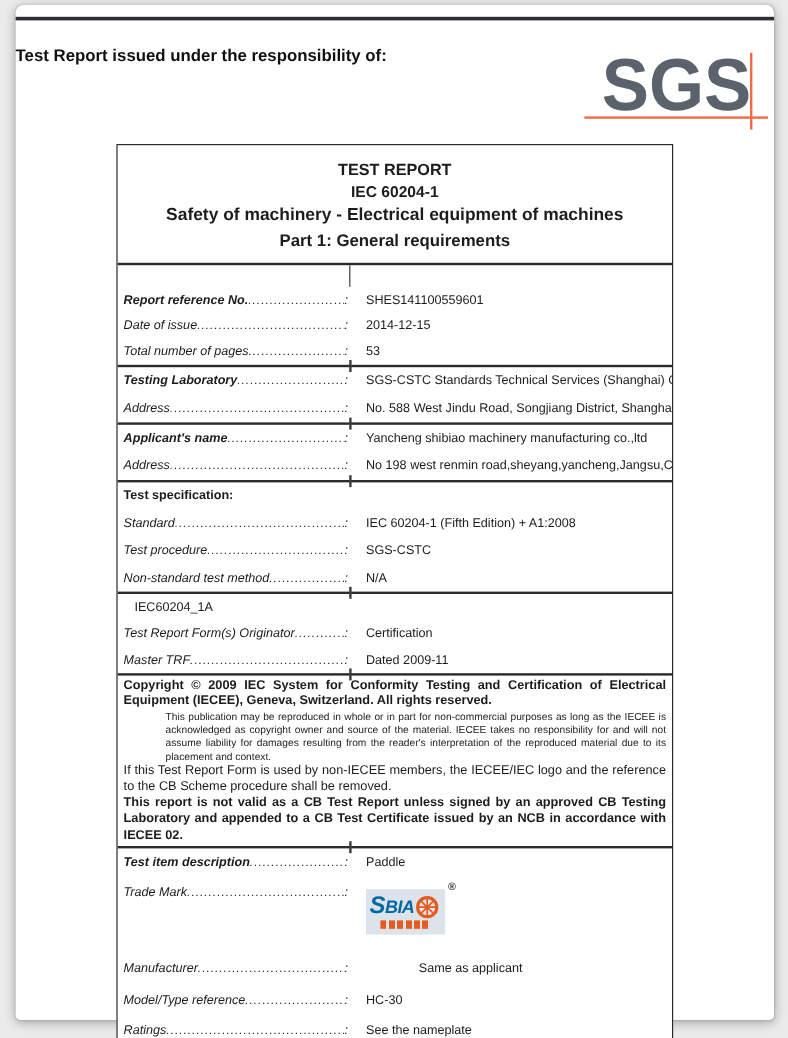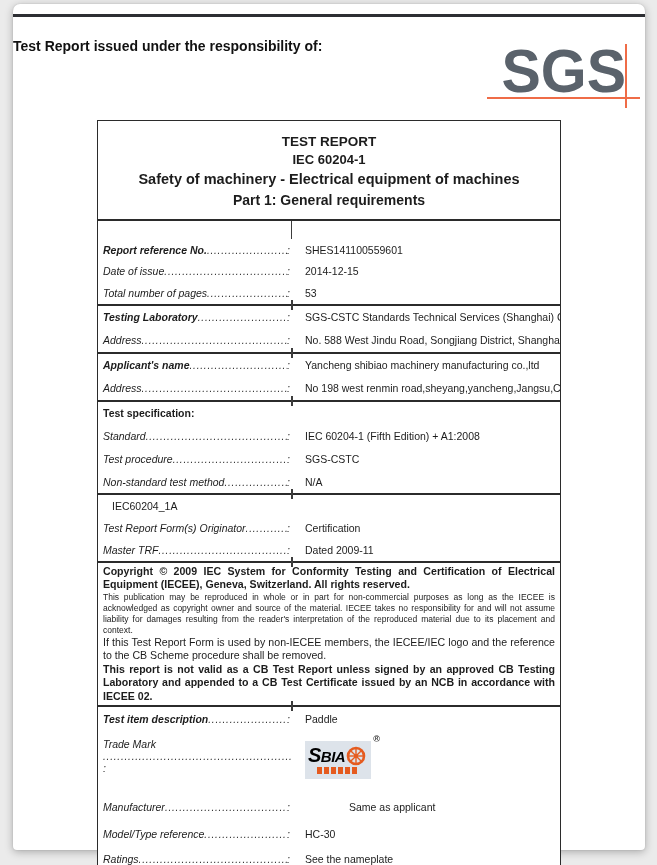--- a/index.html
+++ b/index.html
@@ -84,38 +84,38 @@
   .lc.b .lt { font-weight: bold; }
   .lt { white-space: nowrap; }
   .dots { flex: 1; overflow: hidden; white-space: nowrap; min-width: 6px; color: #222; }
   .dots::after {
     content: "......................................................................................";
     letter-spacing: 0.8px; font-size: 10px; font-weight: normal;
   }
   .lc::after { content: ":"; font-weight: normal; padding-right: 1px; }
   .vc { flex: 1; padding-left: 14px; white-space: nowrap; overflow: hidden; }
   .full-lbl { padding-left: 5px; font-weight: bold; font-size: 10.5px; }
-  .tm-lc { padding-top: 7px; flex-direction: column; }
+  .tm-lc { padding-top: 7px; }
 
   
   .copyright { padding: 2px 5px 2px 5px; }
   .cp-bold  { font-size: 10.6px; line-height: 13.5px; font-weight: bold; text-align: justify; }
-  .cp-small { font-size: 8.5px;  line-height: 11px;  text-align: justify; color: #222; }
+  .cp-small { font-size: 8.5px;  line-height: 11px;  text-align: justify; color: #222; margin-left: 35px; }
   .cp-norm  { font-size: 10.6px; line-height: 13.5px; text-align: justify; }
 
   
   .tm-wrap { position: relative; margin-top: 10px; display: inline-block; }
   .tm-box {
     width: 66px; height: 38px; background: #dde3ea;
     display: flex; flex-direction: column; justify-content: center;
     padding-left: 3px; position: relative;
   }
   .tm-row { display: flex; align-items: center; }
   .tm-text {
-    color: #000000; font-weight: bold; font-style: italic;
+    color: #0369a1; font-weight: bold; font-style: italic;
     font-size: 15px; line-height: 16px; letter-spacing: -0.5px;
   }
   .tm-text::first-letter { font-size: 20px; }
   .tm-wheel { margin-left: 1px; }
   .tm-banner {
     margin-top: 1px; margin-left: 9px;
     width: 42px; height: 7px;
     background: repeating-linear-gradient(90deg, #e55b1f 0 5px, #dde3ea 5px 7px);
   }
   .tm-reg {

